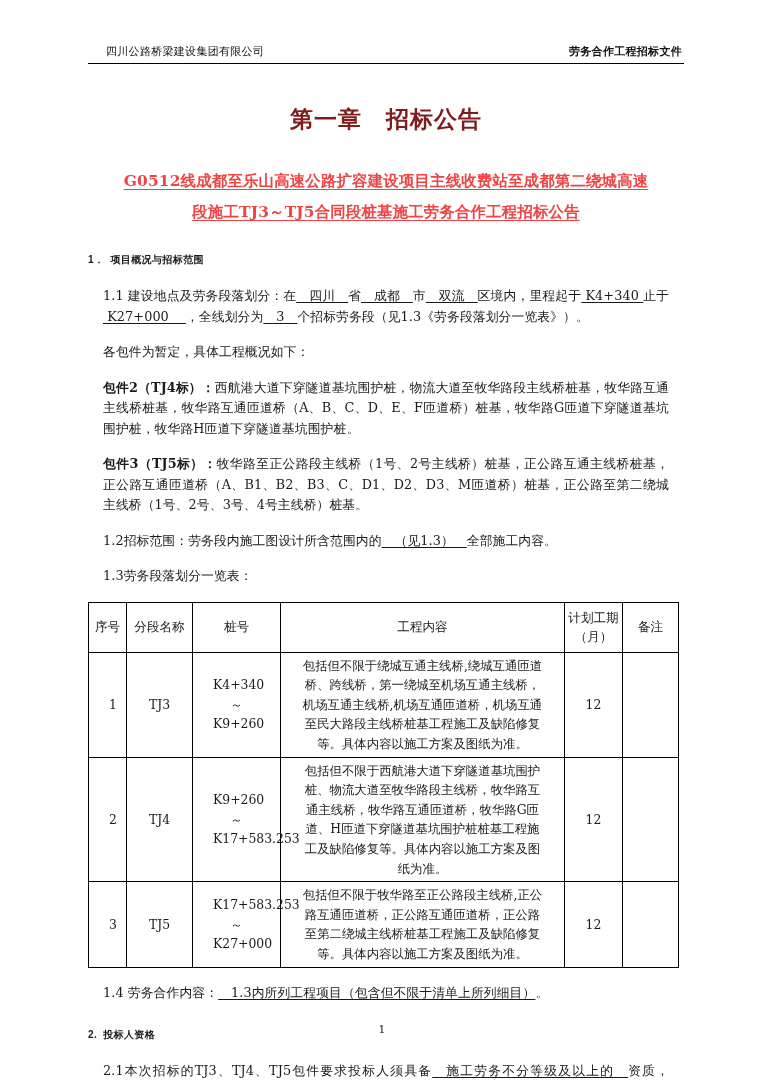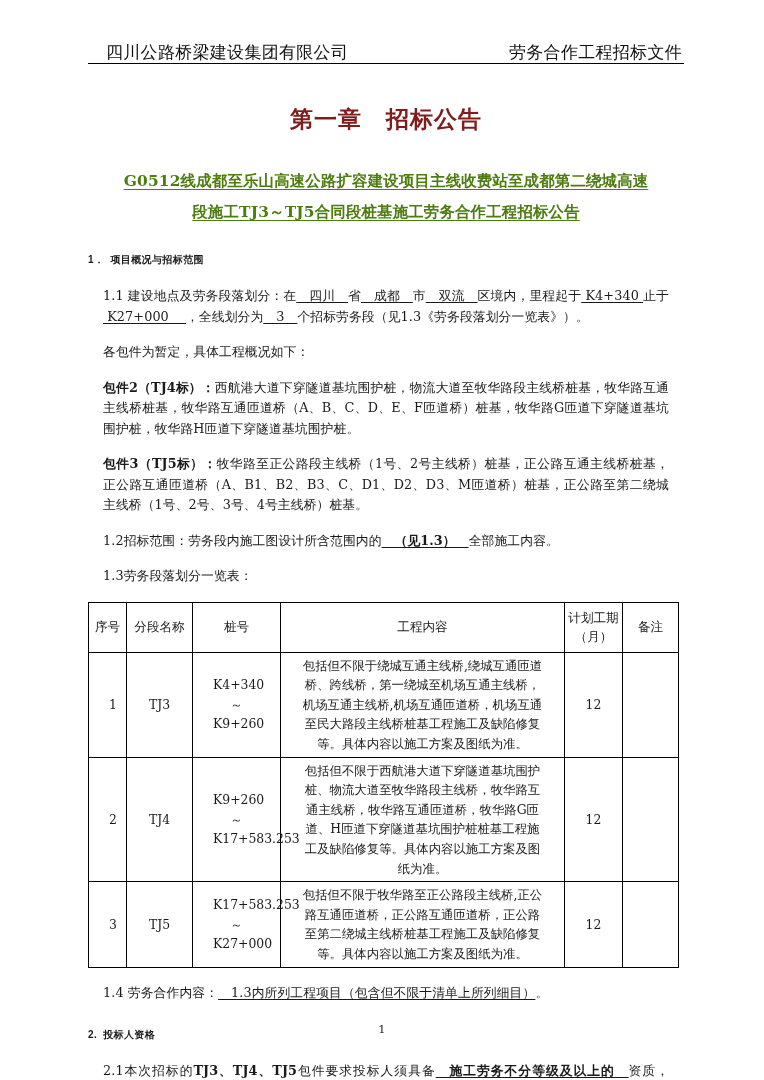--- a/index.html
+++ b/index.html
@@ -28,50 +28,50 @@
     left: 88px;
     top: 44px;
     width: 596px;
   }
 
   
   .runhead {
     display: flex;
     justify-content: space-between;
     align-items: flex-end;
-    font-size: 17px;
+    font-size: 11px;
     line-height: 16px;
     letter-spacing: .3px;
     padding-bottom: 3px;
     border-bottom: 1.6px solid #000;
     color: #111;
     text-align: right;
   }
   .runhead .left { padding-left: 18px; }
-  .runhead .right { padding-right: 2px; }
+  .runhead .right { padding-right: 2px; font-weight: bold; }
 
   
   h1.chapter {
     font-family: "DejaVu Sans", "Liberation Sans", sans-serif;
     font-size: 23px;
     font-weight: bold;
     text-align: center;
     letter-spacing: 1px;
     margin: 38px 0 0 0;
     line-height: 34px;
     color: #7f1d1d;
   }
   .subtitle {
     margin-top: 30px;
     text-align: center;
     font-size: 15.4px;
     font-weight: bold;
     line-height: 31px;
     letter-spacing: .2px;
-    color: #4d7c0f;
+    color: #ef4444;
   }
   .subtitle span.ul {
     text-decoration: underline;
     text-underline-offset: 3px;
   }
 
   h2.sec {
     font-family: Liberation Sans, sans-serif;
     font-size: 10px;
     font-weight: bold;
@@ -89,21 +89,21 @@
     letter-spacing: .1px;
   }
   .gap-lg { margin-top: 22px; }
   .gap-sm { margin-top: 2px; }
 
   .blank {
     text-decoration: underline;
     text-underline-offset: 2px;
     white-space: pre;
   }
-  .bold { font-weight: bold; }
+  .bold { font-weight: normal; }
   .pkg-label { font-weight: bold; }
 
   
   table.t {
     border-collapse: collapse;
     width: 476px;
     margin-top: 4px;
     table-layout: fixed;
   }
   table.t td, table.t th {

